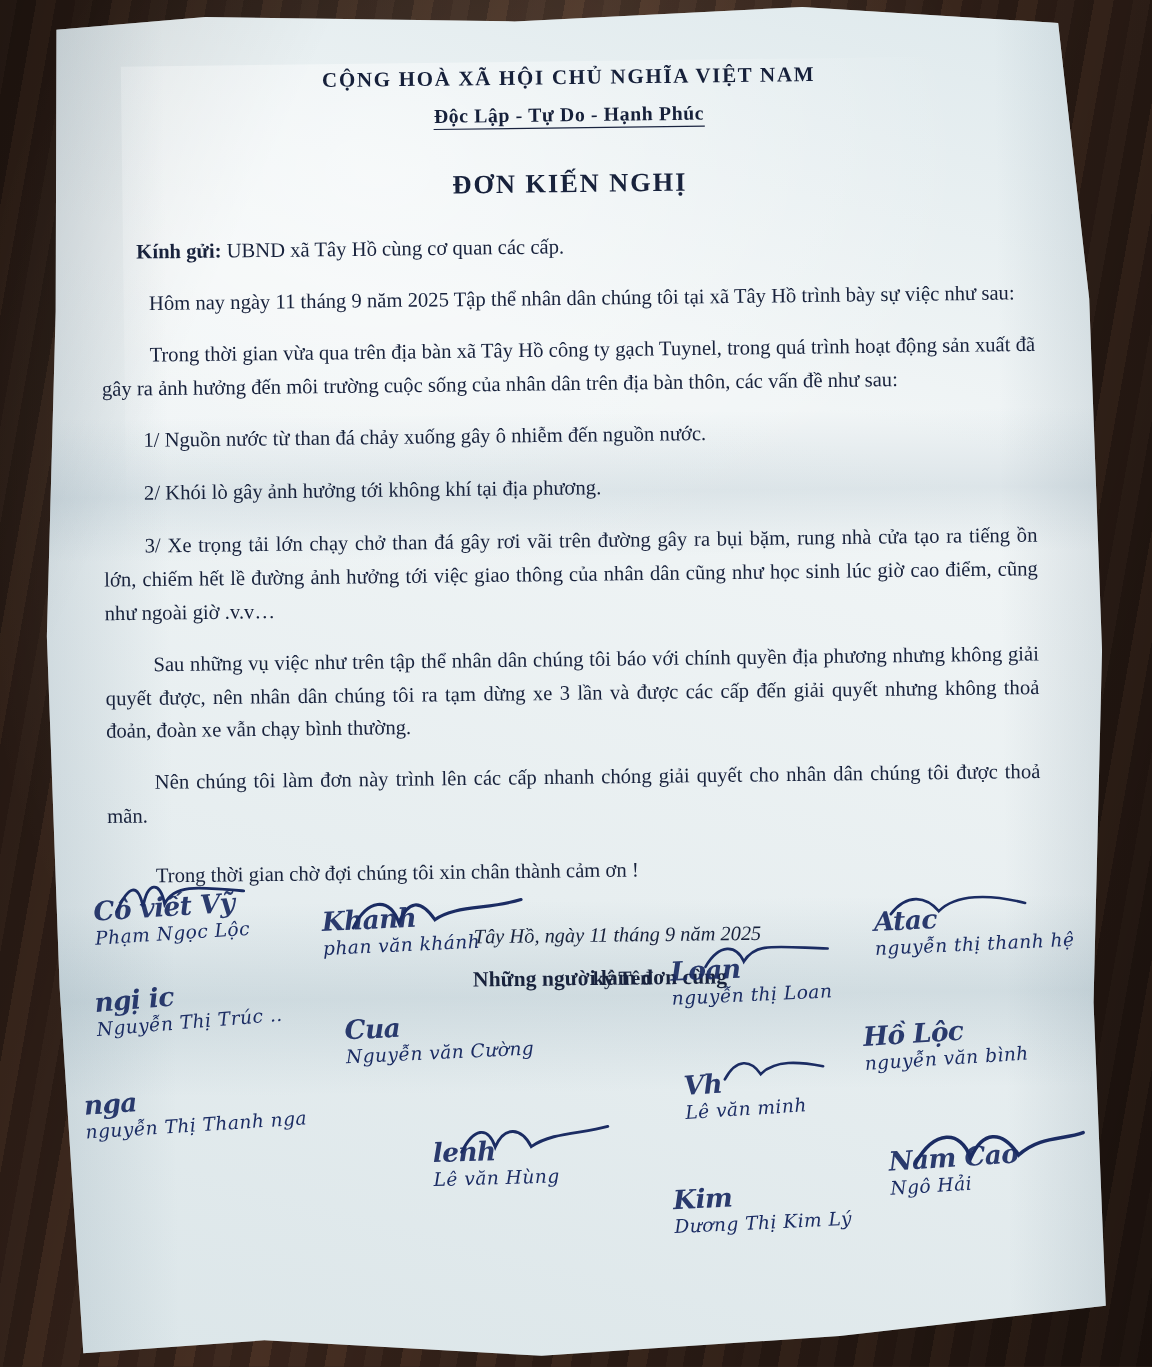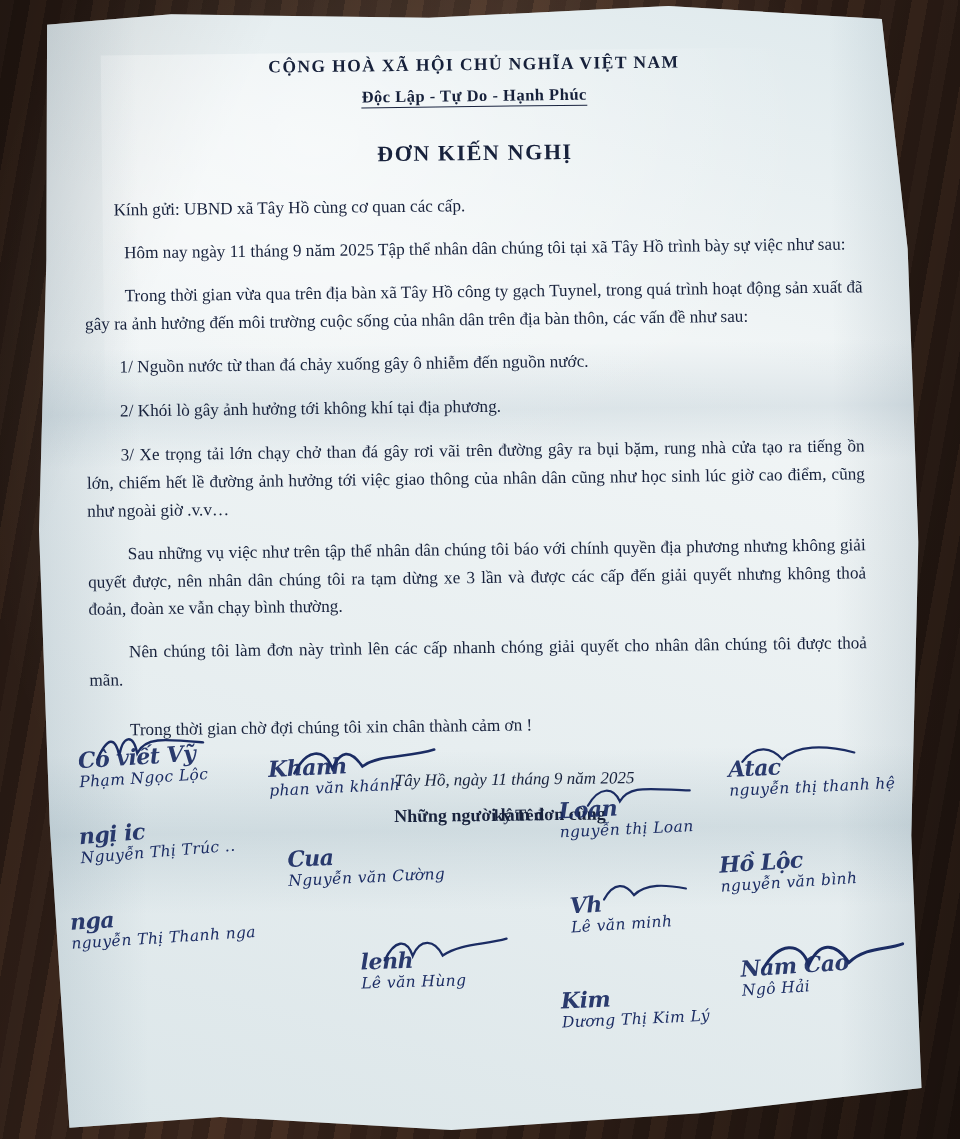--- a/index.html
+++ b/index.html
@@ -126,21 +126,21 @@
   .body-block {
     margin: 0 58px 0 52px;
     font-size: 17.2px;
     line-height: 1.62;
     text-align: justify;
   }
   .p {
     margin-top: 15px;
     text-indent: 40px;
   }
-  .p b { font-weight: normal; }
+  .p b { font-weight: bold; }
   .p.to { margin-top: 26px; text-indent: 30px; }
   .p.item { text-indent: 34px; margin-top: 16px; }
   .p.thanks { margin-top: 22px; text-indent: 40px; }
 
   .place-date {
     margin: 26px 0 0 0;
     text-align: center;
     font-style: italic;
     font-size: 17px;
     padding-left: 70px;

